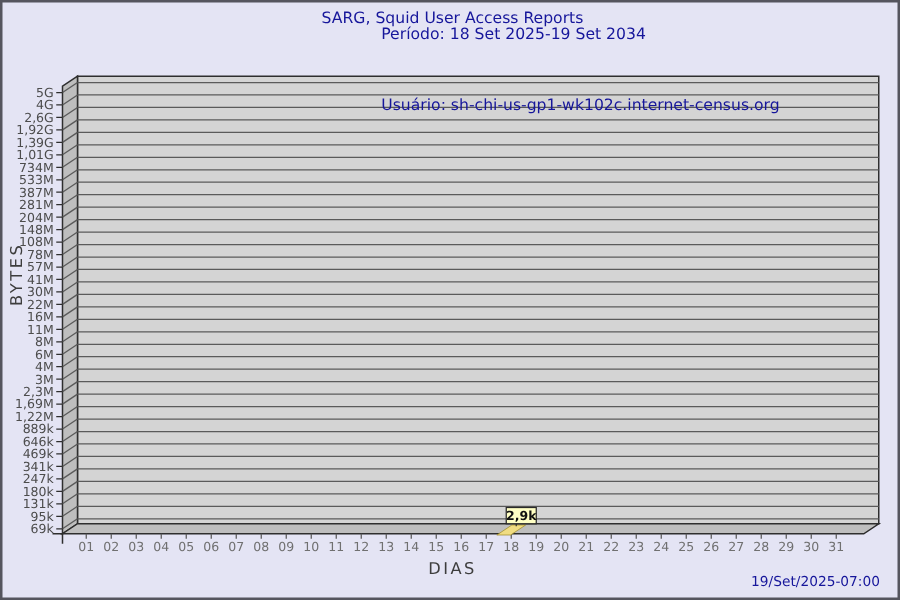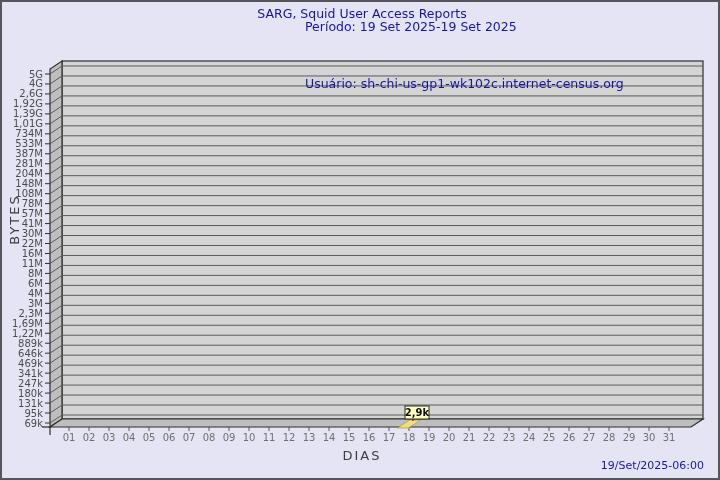--- a/index.html
+++ b/index.html
@@ -267,19 +267,19 @@
       </g>
       <g>
         <polygon points="407.5,418 418.5,418 406.5,426 395.5,426" fill="#f0dc82" stroke="#a08c2a" stroke-width="0.6"></polygon>
         <line x1="411" y1="414" x2="411" y2="419" stroke="#333333" stroke-width="1"></line>
         <rect x="403" y="404" width="24" height="13" fill="#ffffc4" stroke="#2a2a2a" stroke-width="1"></rect>
         <text x="415" y="414" text-anchor="middle" font-size="10px" font-weight="bold" fill="#111111" font-family="&quot;DejaVu Sans&quot;,sans-serif">2,9k</text>
       </g>
     </svg>
 
   <div class="title-line" id="title-main">SARG, Squid User Access Reports</div>
-  <div class="title-line" id="title-period">Período: 19 Set 2025-19 Set 2025</div>
+  <div class="title-line" id="title-period">Período: 18 Set 2025-19 Set 2034</div>
   <div class="title-line" id="title-user">Usuário: sh-chi-us-gp1-wk102c.internet-census.org</div>
 
   <div id="y-axis-title">BYTES</div>
   <div id="x-axis-title">DIAS</div>
-  <div id="timestamp">19/Set/2025-06:00</div>
+  <div id="timestamp">19/Set/2025-07:00</div>
 </div>
 
 </body></html>

